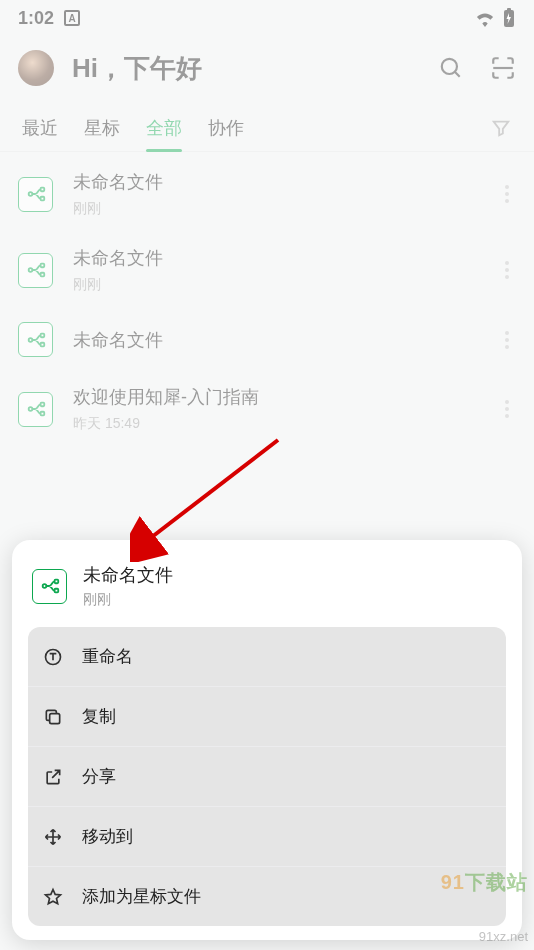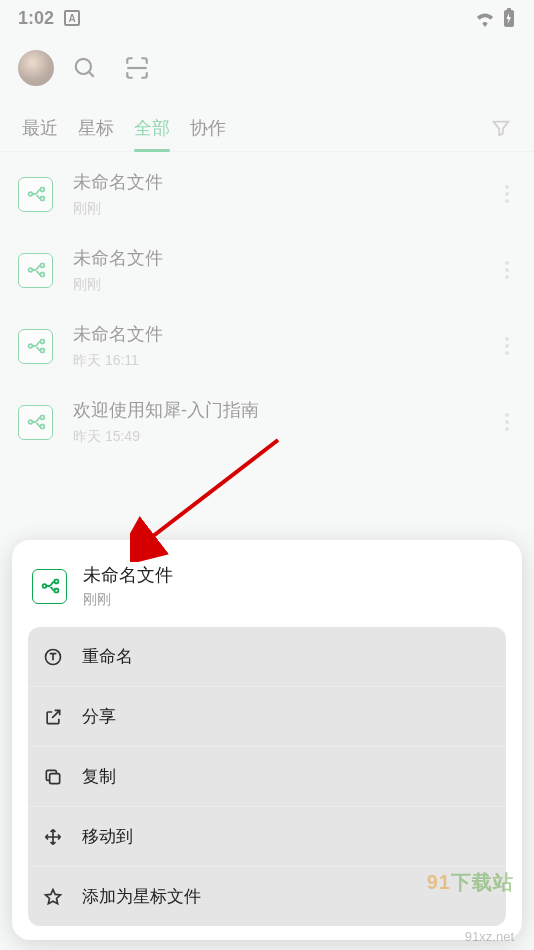--- a/index.html
+++ b/index.html
@@ -9,21 +9,21 @@
   .status-left { display:flex; align-items:center; gap:10px;}
   .status-right { display:flex; align-items:center; gap:6px;}
   .kbd-icon { width:16px; height:16px; border:2px solid #111; border-radius:2px; display:flex; align-items:center; justify-content:center; font-size:10px; font-weight:700;}
   
   .header { display:flex; align-items:center; padding:14px 18px 18px; }
   .avatar { width:36px; height:36px; border-radius:50%; background: radial-gradient(circle at 40% 35%, #d8b090 0%, #6a4a38 55%, #4a2f22 100%); margin-right:18px; flex-shrink:0;}
   .greeting { font-size:26px; color:#222; font-weight:600; flex:1;}
   .hdr-icons { display:flex; gap:26px; }
   .hdr-icon { width:26px; height:26px; color:#333;}
   
-  .tabs { display:flex; align-items:center; gap:20px; padding:0 22px; height:48px; border-bottom:1px solid rgba(0,0,0,0.05);justify-content:space-between;}
+  .tabs { display:flex; align-items:center; gap:26px; padding:0 22px; height:48px; border-bottom:1px solid rgba(0,0,0,0.05);justify-content:space-between;}
   .tab { font-size:18px; color:#222; font-weight:500;}
   .tab.active { color:#0ca74f; position:relative;}
   .tab.active::after { content:""; position:absolute; left:0; right:0; bottom:-12px; height:3px; background:#0ca74f; border-radius:2px;}
   .filter-icon { margin-left:auto; color:#8e8e8e; width:22px; height:22px;}
   
   .file-list { padding:4px 0;}
   .file-item { display:flex; align-items:center; padding:14px 18px; }
   .file-icon { width:35px; height:35px; border:1.5px solid #0ca74f; border-radius:6px; display:flex; align-items:center; justify-content:center; color:#0ca74f; margin-right:20px; flex-shrink:0; background:rgba(255,255,255,0.6);}
   .file-info { flex:1; min-width:0;}
   .file-title { font-size:18px; color:#222; font-weight:500;}
@@ -44,21 +44,21 @@
   .menu-item { display:flex; align-items:center; padding:18px 14px; border-top:1px solid #ececee;}
   .menu-item:first-child { border-top:none;}
   .menu-icon { width:22px; height:22px; color:#333; margin-right:18px; display:flex; align-items:center; justify-content:center;}
   .menu-label { font-size:17px; color:#222;}
   .menu-item.danger .menu-icon, .menu-item.danger .menu-label { color:#d93a34;}
   
   
   .arrow-svg { position:absolute; left:130px; top:432px; width:160px; height:130px; pointer-events:none; z-index:20;}
   
   
-  .watermark { position:absolute; right:20px; bottom:6px; text-align:right; opacity:0.5; pointer-events:none; line-height:1.1;}
+  .watermark { position:absolute; right:6px; bottom:6px; text-align:right; opacity:0.5; pointer-events:none; line-height:1.1;}
   .wm-top { font-size:20px; color:#5fa845; font-weight:700; letter-spacing:1px;}
   .wm-top .accent{ color:#e79b2e;}
   .wm-bot { font-size:13px; color:#888;margin-top:37px;}
   
   svg { display:block; }
 </style>
 </head>
 <body>
 
 <div class="status-bar">
@@ -77,20 +77,21 @@
           <rect x="1" y="2" width="10" height="17" rx="2" fill="#111"></rect>
           <rect x="4" y="0" width="4" height="3" rx="1" fill="#111"></rect>
           <path fill="#fff" d="M6 5l-2.5 6h2l-1 5 3.5-7h-2z"></path>
         </svg>
     </span>
   </div>
 </div>
 
 <div class="header">
   <div class="avatar"></div>
+  <div class="greeting">Hi，下午好</div>
   <div class="hdr-icons">
     <span class="hdr-icon">
       <svg width="26" height="26" viewBox="0 0 24 24" fill="none" stroke="#333" stroke-width="2">
           <circle cx="10.5" cy="10.5" r="7"></circle>
           <line x1="20" y1="20" x2="15.5" y2="15.5"></line>
         </svg>
     </span>
     <span class="hdr-icon">
       <svg width="26" height="26" viewBox="0 0 24 24" fill="none" stroke="#333" stroke-width="2">
           <path d="M3 8V5a2 2 0 012-2h3M21 8V5a2 2 0 00-2-2h-3M3 16v3a2 2 0 002 2h3M21 16v3a2 2 0 01-2 2h-3"></path>
@@ -161,21 +162,20 @@
     <div class="file-icon">
       <svg width="22" height="22" viewBox="0 0 24 24" fill="none" stroke="#0ca74f" stroke-width="2">
           <circle cx="6" cy="12" r="2"></circle>
           <path d="M8 12h3m0 0c3 0 3-5 6-5m-6 5c3 0 3 5 6 5"></path>
           <rect x="17" y="5" width="4" height="4" rx="1"></rect>
           <rect x="17" y="15" width="4" height="4" rx="1"></rect>
         </svg>
     </div>
     <div class="file-info">
       <div class="file-title">未命名文件</div>
-      <div class="file-sub">昨天 16:11</div>
     </div>
     <div class="file-more">
       <svg width="18" height="24" viewBox="0 0 6 24" fill="#bfbfbf">
           <circle cx="3" cy="5" r="2"></circle>
           <circle cx="3" cy="12" r="2"></circle>
           <circle cx="3" cy="19" r="2"></circle>
         </svg>
     </div>
   </div>
 
@@ -226,33 +226,33 @@
         <svg width="20" height="20" viewBox="0 0 24 24" fill="none" stroke="currentColor" stroke-width="2">
             <circle cx="12" cy="12" r="9"></circle>
             <path d="M8 8h8M12 8v8"></path>
           </svg>
       </span>
       <span class="menu-label">重命名</span>
     </div>
     <div class="menu-item">
       <span class="menu-icon">
         <svg width="20" height="20" viewBox="0 0 24 24" fill="none" stroke="currentColor" stroke-width="2">
-            <path d="M14 4h6v6M20 4l-9 9M19 14v5a1 1 0 01-1 1H6a1 1 0 01-1-1V7a1 1 0 011-1h5"></path>
-          </svg>
-      </span>
-      <span class="menu-label">分享</span>
-    </div>
-    <div class="menu-item">
-      <span class="menu-icon">
-        <svg width="20" height="20" viewBox="0 0 24 24" fill="none" stroke="currentColor" stroke-width="2">
             <rect x="8" y="8" width="12" height="12" rx="2"></rect>
             <path d="M16 8V6a2 2 0 00-2-2H6a2 2 0 00-2 2v8a2 2 0 002 2h2"></path>
           </svg>
       </span>
       <span class="menu-label">复制</span>
+    </div>
+    <div class="menu-item">
+      <span class="menu-icon">
+        <svg width="20" height="20" viewBox="0 0 24 24" fill="none" stroke="currentColor" stroke-width="2">
+            <path d="M14 4h6v6M20 4l-9 9M19 14v5a1 1 0 01-1 1H6a1 1 0 01-1-1V7a1 1 0 011-1h5"></path>
+          </svg>
+      </span>
+      <span class="menu-label">分享</span>
     </div>
     <div class="menu-item">
       <span class="menu-icon">
         <svg width="20" height="20" viewBox="0 0 24 24" fill="none" stroke="currentColor" stroke-width="2">
             <path d="M12 3v18M3 12h18M12 3l-3 3M12 3l3 3M12 21l-3-3M12 21l3-3M3 12l3-3M3 12l3 3M21 12l-3-3M21 12l-3 3"></path>
           </svg>
       </span>
       <span class="menu-label">移动到</span>
     </div>
     <div class="menu-item">

